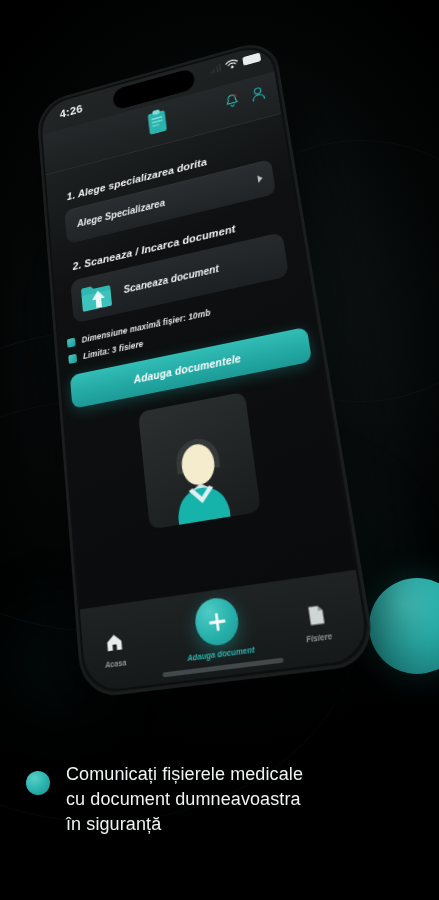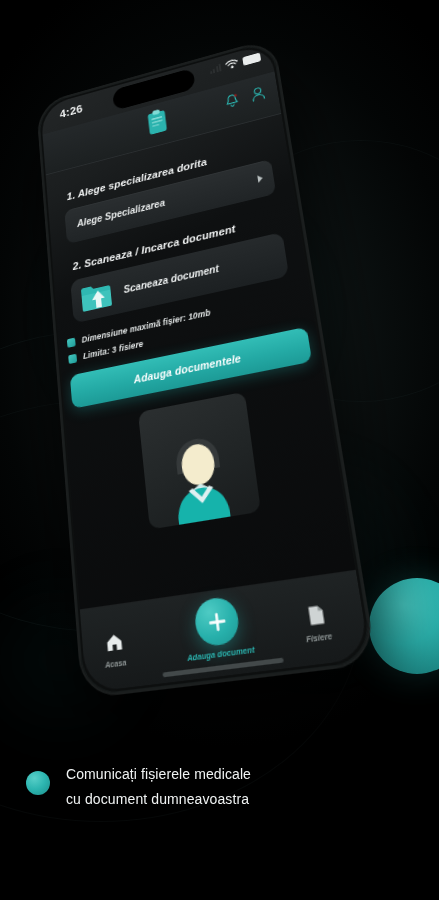--- a/index.html
+++ b/index.html
@@ -110,21 +110,21 @@
        display:flex;align-items:center;justify-content:center;
        box-shadow:0 5px 16px rgba(38,176,172,.38);}
   .homebar{position:absolute;left:50%;bottom:5px;transform:translateX(-50%);
            width:112px;height:4px;border-radius:3px;background:#43494a;}
 
   
   .caption{position:absolute;left:0;right:0;top:762px;display:flex;
            align-items:flex-start;gap:16px;padding:0 26px;}
   .cdot{width:24px;height:24px;border-radius:50%;flex:0 0 auto;margin-top:9px;
         background:radial-gradient(circle at 35% 30%,#58cfc8 0%,#2cb5b0 48%,#1d8d8a 100%);}
-  .ctext{font-size:14px;line-height:25px;color:#f0f3f3;font-weight:400;letter-spacing:.1px;}
+  .ctext{font-size:18px;line-height:25px;color:#f0f3f3;font-weight:400;letter-spacing:.1px;}
 </style>
 </head>
 <body>
 
 <div class="glow glow-a"></div>
 <div class="glow glow-b"></div>
 <div class="glow glow-c"></div>
 <div class="arc arc1"></div>
 <div class="arc arc2"></div>
 <div class="arc arc3"></div>
@@ -255,14 +255,15 @@
 
     </div>
   </div>
 </div>
 
 <div class="caption">
   <div class="cdot"></div>
   <div class="ctext">
     <div>Comunicați fișierele medicale</div>
     <div>cu document dumneavoastra</div>
+    <div>în siguranță</div>
   </div>
 </div>
 
 </body></html>

